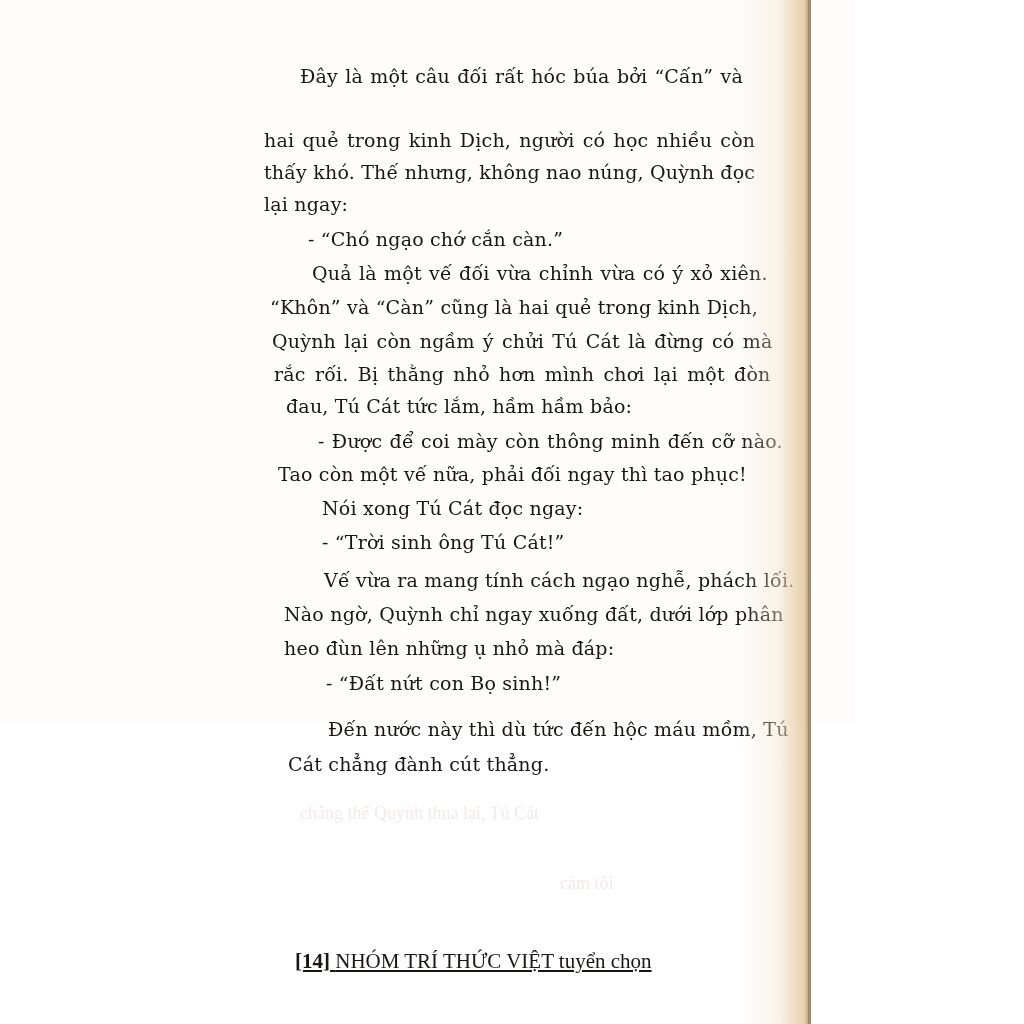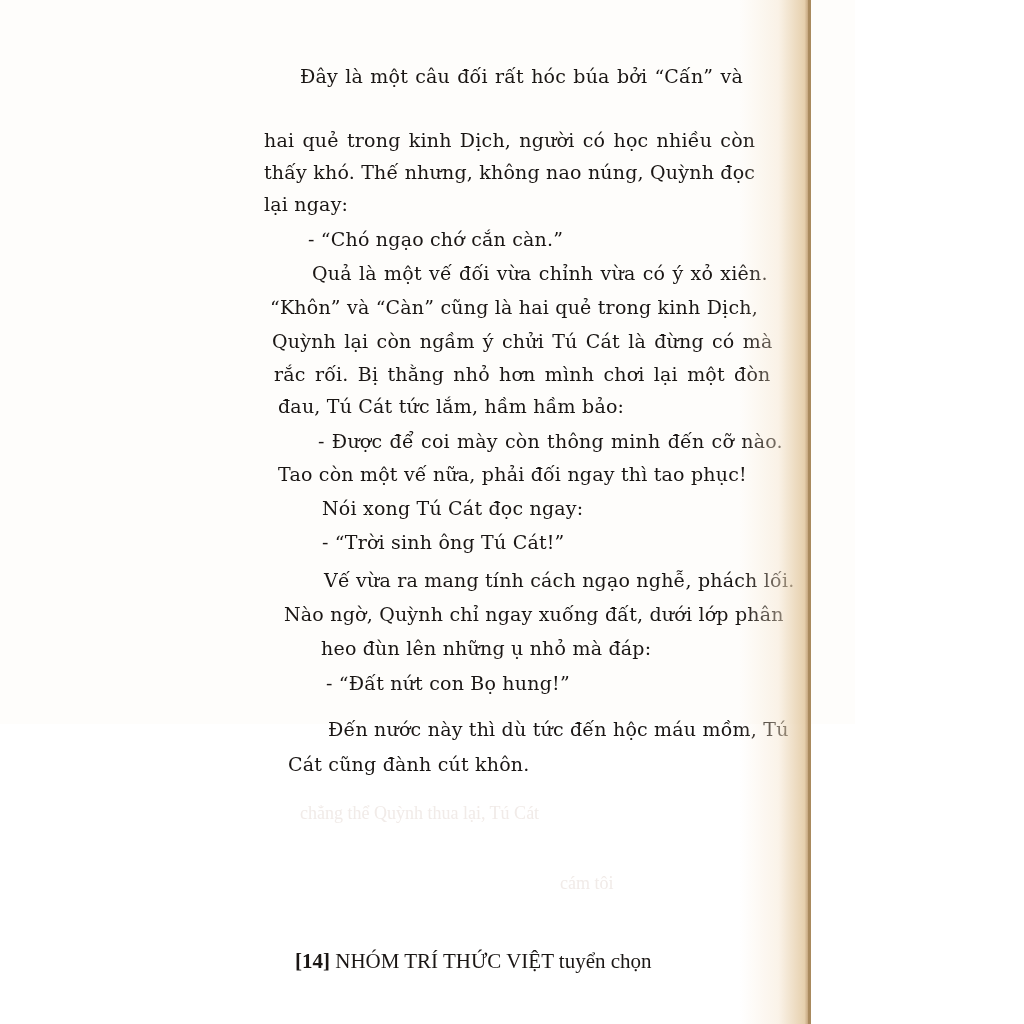--- a/index.html
+++ b/index.html
@@ -52,20 +52,21 @@
     }
     .footer {
       position: absolute;
       left: 295px;
       top: 948px;
       white-space: nowrap;
       color: #1a1614;
       font-family: "Liberation Serif", serif;
       font-size: 21px;
       line-height: 26px;
+      text-decoration: underline;
     }
     .footer .num { font-weight: bold; }
     .ghost {
       position: absolute;
       white-space: nowrap;
       color: #f1ebe8;
       font-family: "Liberation Serif", serif;
       font-size: 18px;
     }
   </style>
@@ -82,37 +83,37 @@
     <div class="line" style="left:264px; top:128px; word-spacing:2px;">hai quẻ trong kinh Dịch, người có học nhiều còn</div>
     <div class="line" style="left:264px; top:160px;">thấy khó. Thế nhưng, không nao núng, Quỳnh đọc</div>
     <div class="line" style="left:264px; top:192px;text-align:center;">lại ngay:</div>
 
     <div class="line" style="left:308px; top:227px;">- “Chó ngạo chớ cắn càn.”</div>
 
     <div class="line" style="left:312px; top:261px; word-spacing:1px;">Quả là một vế đối vừa chỉnh vừa có ý xỏ xiên.</div>
     <div class="line" style="left:270px; top:295px;">“Khôn” và “Càn” cũng là hai quẻ trong kinh Dịch,</div>
     <div class="line" style="left:272px; top:329px; word-spacing:2px;">Quỳnh lại còn ngầm ý chửi Tú Cát là đừng có mà</div>
     <div class="line" style="left:274px; top:362px; word-spacing:3px;">rắc rối. Bị thằng nhỏ hơn mình chơi lại một đòn</div>
-    <div class="line" style="left:278px; top:394px;">đau, Tú Cát tức lắm, hầm hầm bảo:</div>
+    <div class="line" style="left:286px; top:394px;">đau, Tú Cát tức lắm, hầm hầm bảo:</div>
 
     <div class="line" style="left:318px; top:429px; word-spacing:1px;">- Được để coi mày còn thông minh đến cỡ nào.</div>
     <div class="line" style="left:278px; top:462px;">Tao còn một vế nữa, phải đối ngay thì tao phục!</div>
 
     <div class="line" style="left:322px; top:496px;text-align:right;">Nói xong Tú Cát đọc ngay:</div>
 
     <div class="line" style="left:322px; top:530px;">- “Trời sinh ông Tú Cát!”</div>
 
     <div class="line" style="left:324px; top:568px;">Vế vừa ra mang tính cách ngạo nghễ, phách lối.</div>
     <div class="line" style="left:284px; top:602px;">Nào ngờ, Quỳnh chỉ ngay xuống đất, dưới lớp phân</div>
-    <div class="line" style="left:284px; top:636px;margin-left:37px;">heo đùn lên những ụ nhỏ mà đáp:</div>
+    <div class="line" style="left:284px; top:636px;">heo đùn lên những ụ nhỏ mà đáp:</div>
 
-    <div class="line" style="left:326px; top:671px;">- “Đất nứt con Bọ hung!”</div>
+    <div class="line" style="left:326px; top:671px;">- “Đất nứt con Bọ sinh!”</div>
 
     <div class="line" style="left:328px; top:717px;">Đến nước này thì dù tức đến hộc máu mồm, Tú</div>
-    <div class="line" style="left:288px; top:752px;">Cát cũng đành cút khôn.</div>
+    <div class="line" style="left:288px; top:752px;">Cát chẳng đành cút thẳng.</div>
 
     <div class="footer">
       <span class="num">[14]</span>
       <span>NHÓM TRÍ THỨC VIỆT tuyển chọn</span>
     </div>
   </div>
 
   <div class="page-shadow"></div>
   <div class="page-edge"></div>
 </div>

